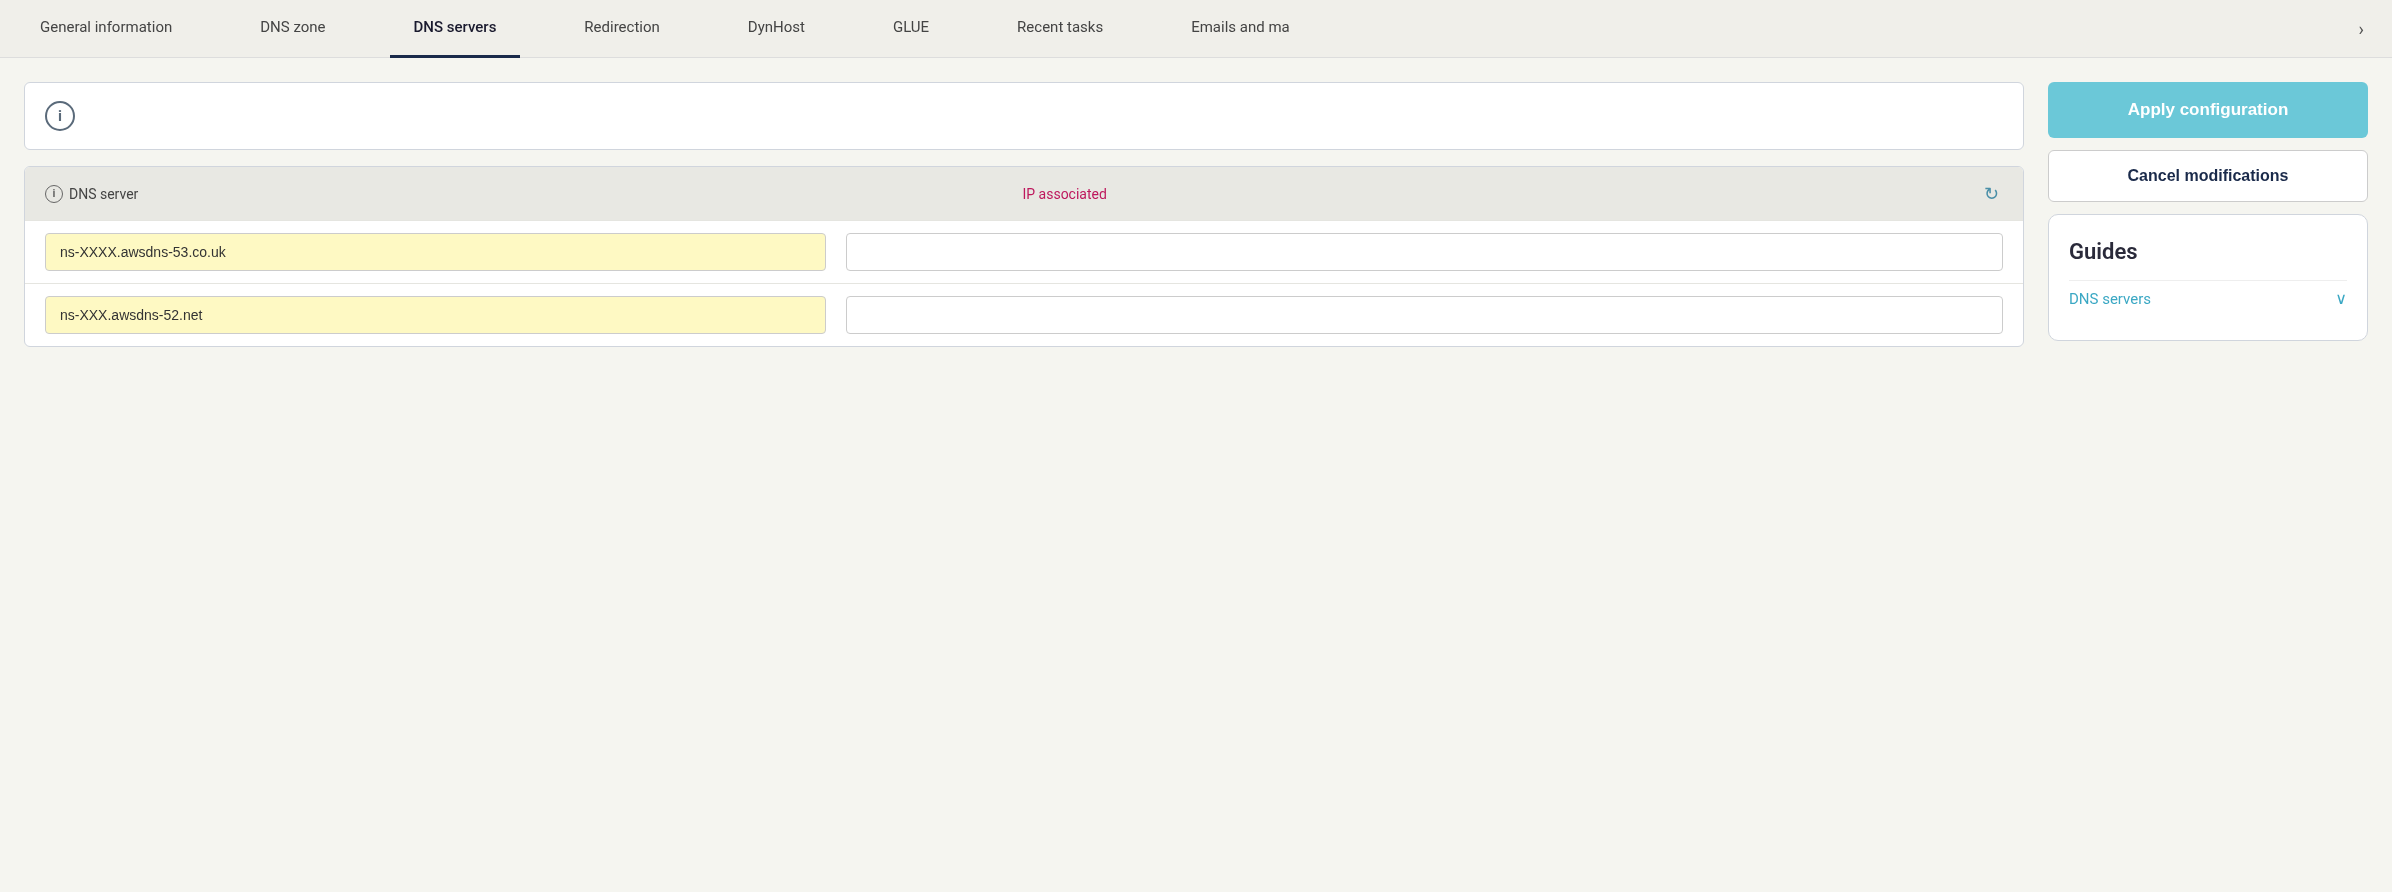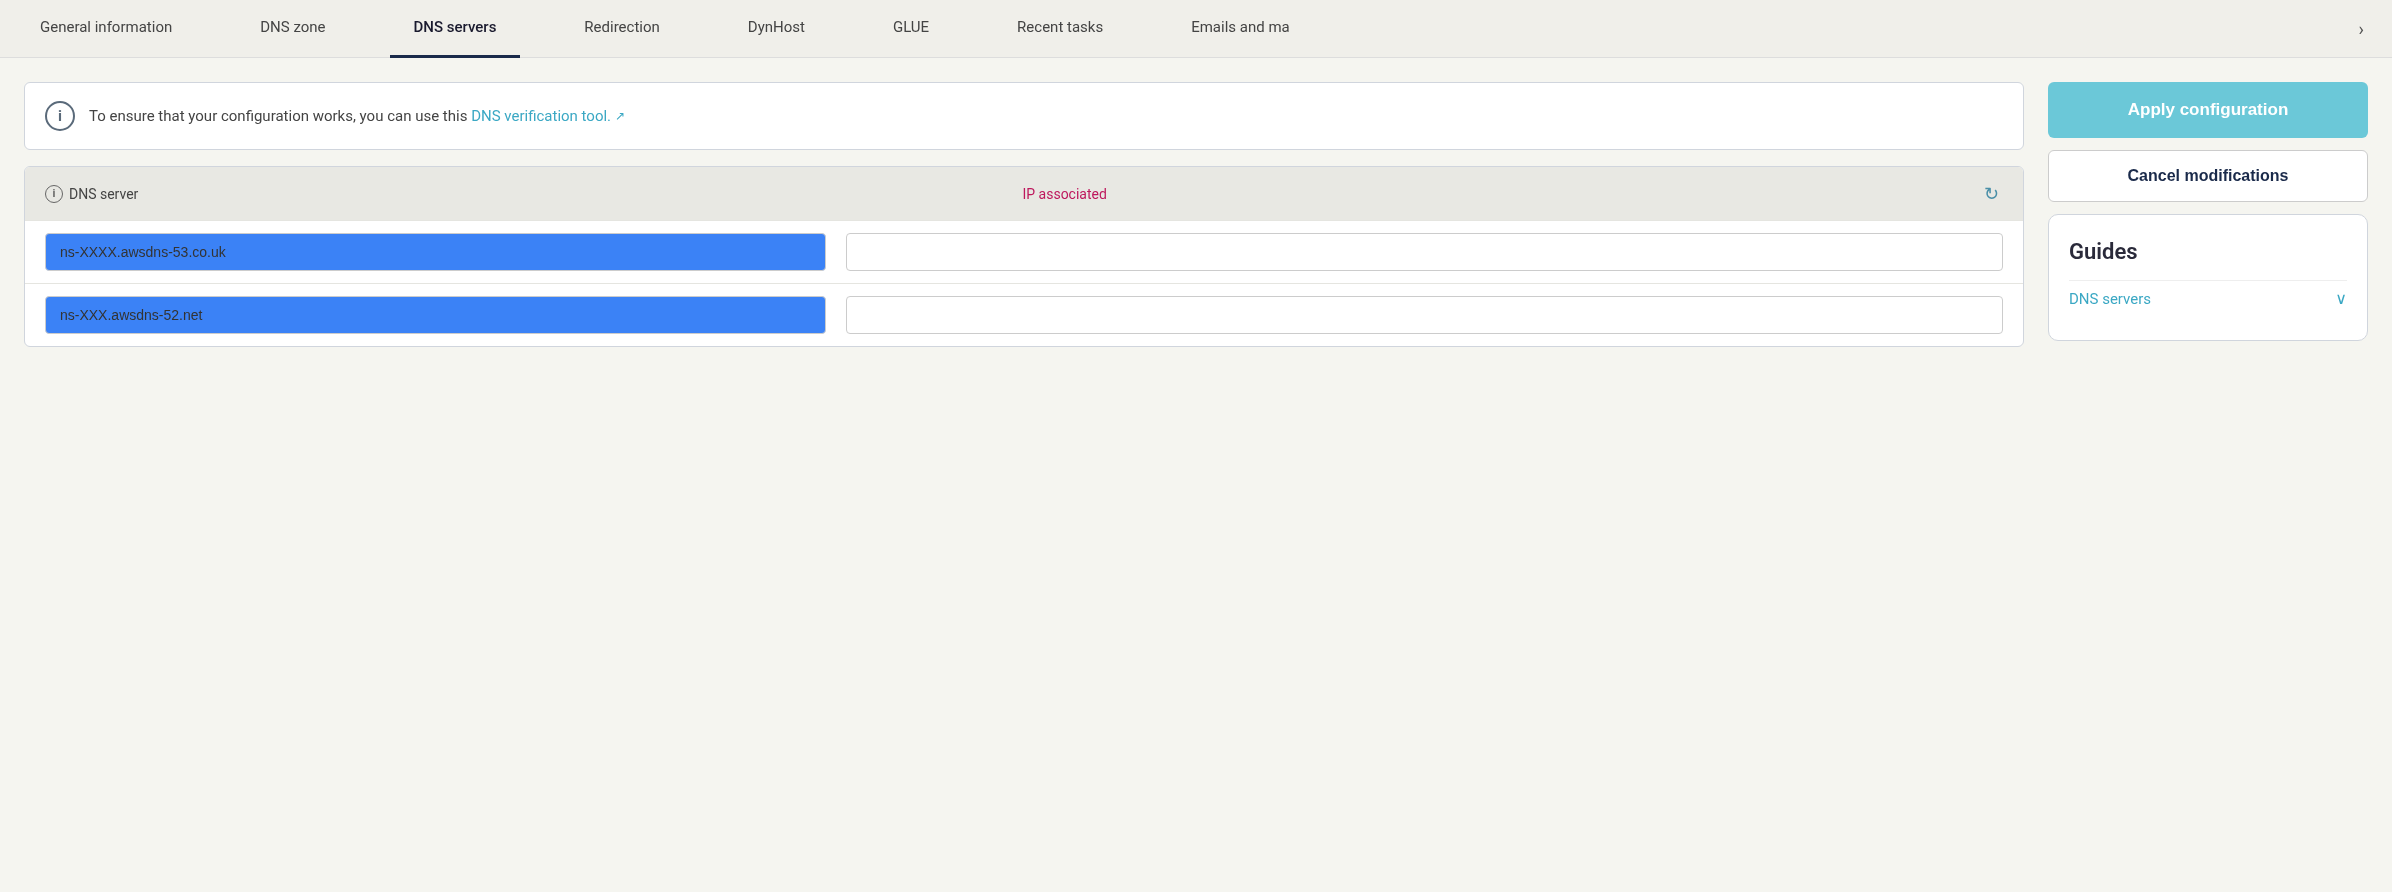--- a/index.html
+++ b/index.html
@@ -157,21 +157,21 @@
     .dns-row:first-child {
       border-top: none;
     }
     .dns-input {
       flex: 1;
       padding: 10px 14px;
       border: 1px solid #ccc;
       border-radius: 4px;
       font-size: 14px;
       color: #333;
-      background: #3b82f6;
+      background: #fef9c3;
       outline: none;
     }
     .dns-ip-input {
       flex: 1.5;
       padding: 10px 14px;
       border: 1px solid #ccc;
       border-radius: 4px;
       font-size: 14px;
       color: #333;
       background: #fff;
@@ -264,26 +264,20 @@
   <div class="tab-item">Emails and ma</div>
   <div class="tab-more">›</div>
 </nav>
 
 <div class="main-layout">
 
   <div class="content-area">
 
     <div class="info-banner">
       <div class="info-icon">i</div>
-      <div class="info-banner-text">
-        <span>To ensure that your configuration works, you can use this </span><a class="info-banner-link" href="#">
-            <span>DNS verification tool.</span> 
-            <span class="external-icon">↗</span>
-          </a>
-      </div>
     </div>
 
     <div class="dns-table">
 
       <div class="dns-table-header">
         <div class="dns-table-header-info">
           <div class="header-info-icon">i</div>
           <span>DNS server</span>
         </div>
         <div class="dns-table-header-ip">IP associated</div>

